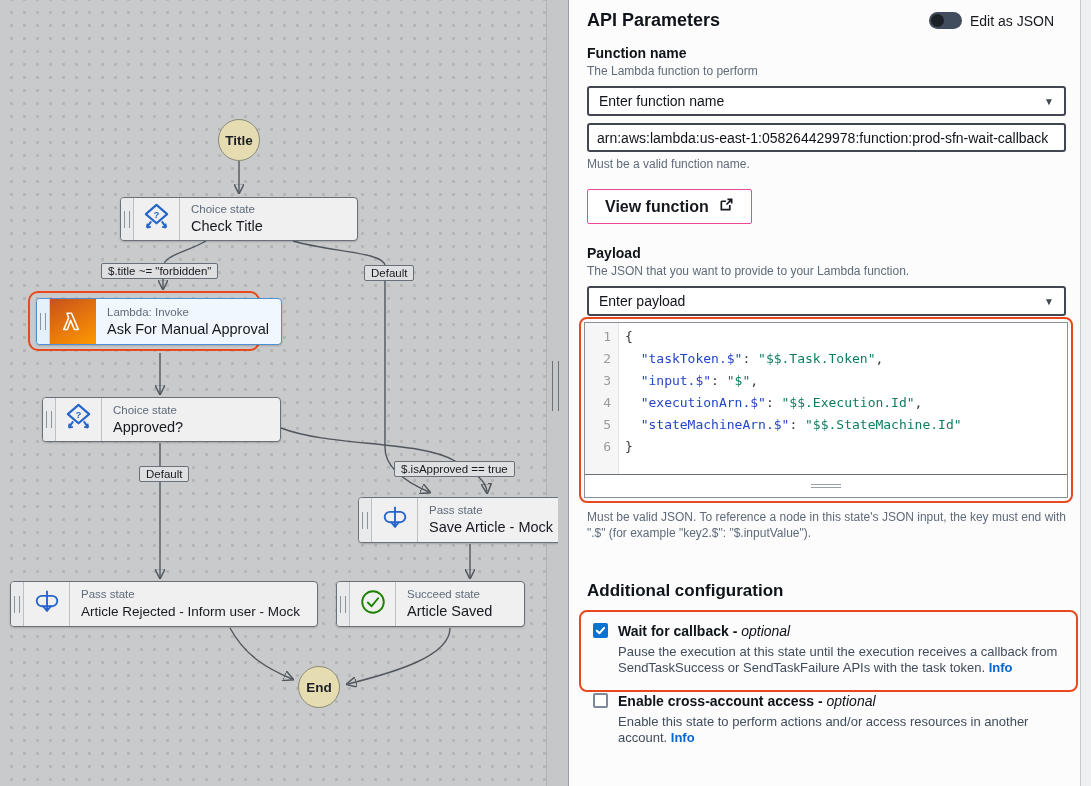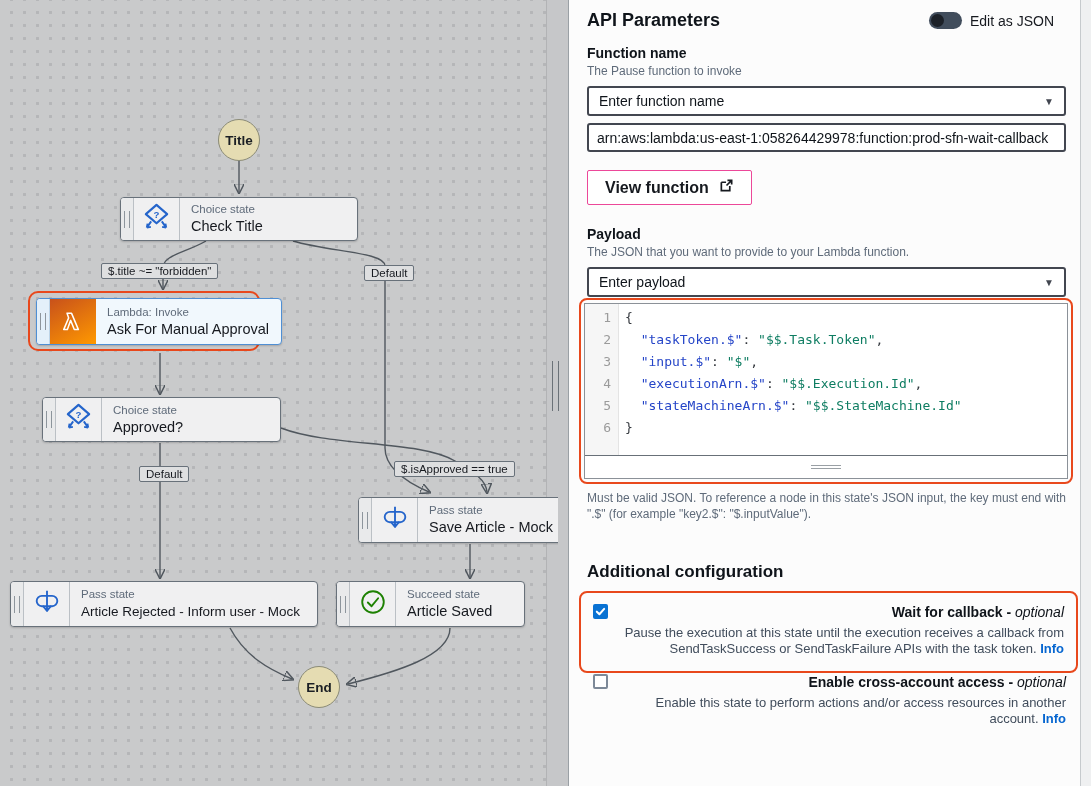--- a/index.html
+++ b/index.html
@@ -104,21 +104,21 @@
   .editor-footer { position:absolute; left:0; bottom:0; width:100%; height:23px; background:#fff;
     border-top:1px solid #687078; display:flex; align-items:center; justify-content:center; }
   .resize-handle { width:30px; cursor:row-resize; }
   .resize-handle div { height:0; border-top:1.6px solid #9aa0a5; margin:2.5px 0; }
 
   .hint.editor-hint { margin-top:6px; line-height:16px; }
 
   .section-heading { font-size:17px; font-weight:700; color:#0f141a; margin-top:40px; }
 
   .opt-ring { margin:9px -12px 0 -8px; border:2.5px solid #e8481c; border-radius:8px; padding:10px 12px 14px 12px; }
-  .opt-row { display:flex; align-items:flex-start; gap:10px;text-align:right; }
+  .opt-row { display:flex; align-items:flex-start; gap:10px; }
   .checkbox { width:15px; height:15px; border-radius:2px; margin-top:1px; flex:none; cursor:pointer; }
   .checkbox.checked { background:#0972d3; display:flex; align-items:center; justify-content:center; }
   .checkbox.unchecked { background:#fff; border:2px solid #7d8998; }
   .opt-label { font-size:14px; font-weight:700; color:#0f141a; line-height:17px; }
   .opt-optional { font-weight:400; font-style:italic; }
   .opt-desc { font-size:13px; color:#414d5c; line-height:16px; margin:4px 0 0 25px; }
   .info-link { color:#0666d0; font-weight:700; cursor:pointer; }
   .opt-plain { padding-left:6px; }
 </style>
 </head>
@@ -275,28 +275,29 @@
     <div class="panel-title">API Parameters</div>
     <div class="toggle-wrap">
       <div class="toggle">
           <div class="toggle-knob"></div>
         </div>
       <span class="toggle-label">Edit as JSON</span>
     </div>
   </div>
 
   <div class="field-label">Function name</div>
-  <div class="field-desc">The Pause function to invoke</div>
+  <div class="field-desc">The Lambda function to perform</div>
 
   <div class="select-box">
     <span>Enter function name</span>
     <span class="caret">▼</span>
   </div>
 
   <div class="text-input">arn:aws:lambda:us-east-1:058264429978:function:prod-sfn-wait-callback</div>
+  <div class="hint">Must be a valid function name.</div>
 
   <button class="btn">
     <span>View function</span>
     <span>
       <svg width="15" height="15" viewBox="0 0 16 16">
         <path d="M2.5 4.5 h5 M2.5 4.5 v9 h9 v-5" fill="none" stroke="#16191f" stroke-width="1.8"></path>
         <path d="M9 2.5 h4.5 v4.5 M13.2 2.8 L8 8" fill="none" stroke="#16191f" stroke-width="1.8"></path>
       </svg>
     </span>
   </button>

